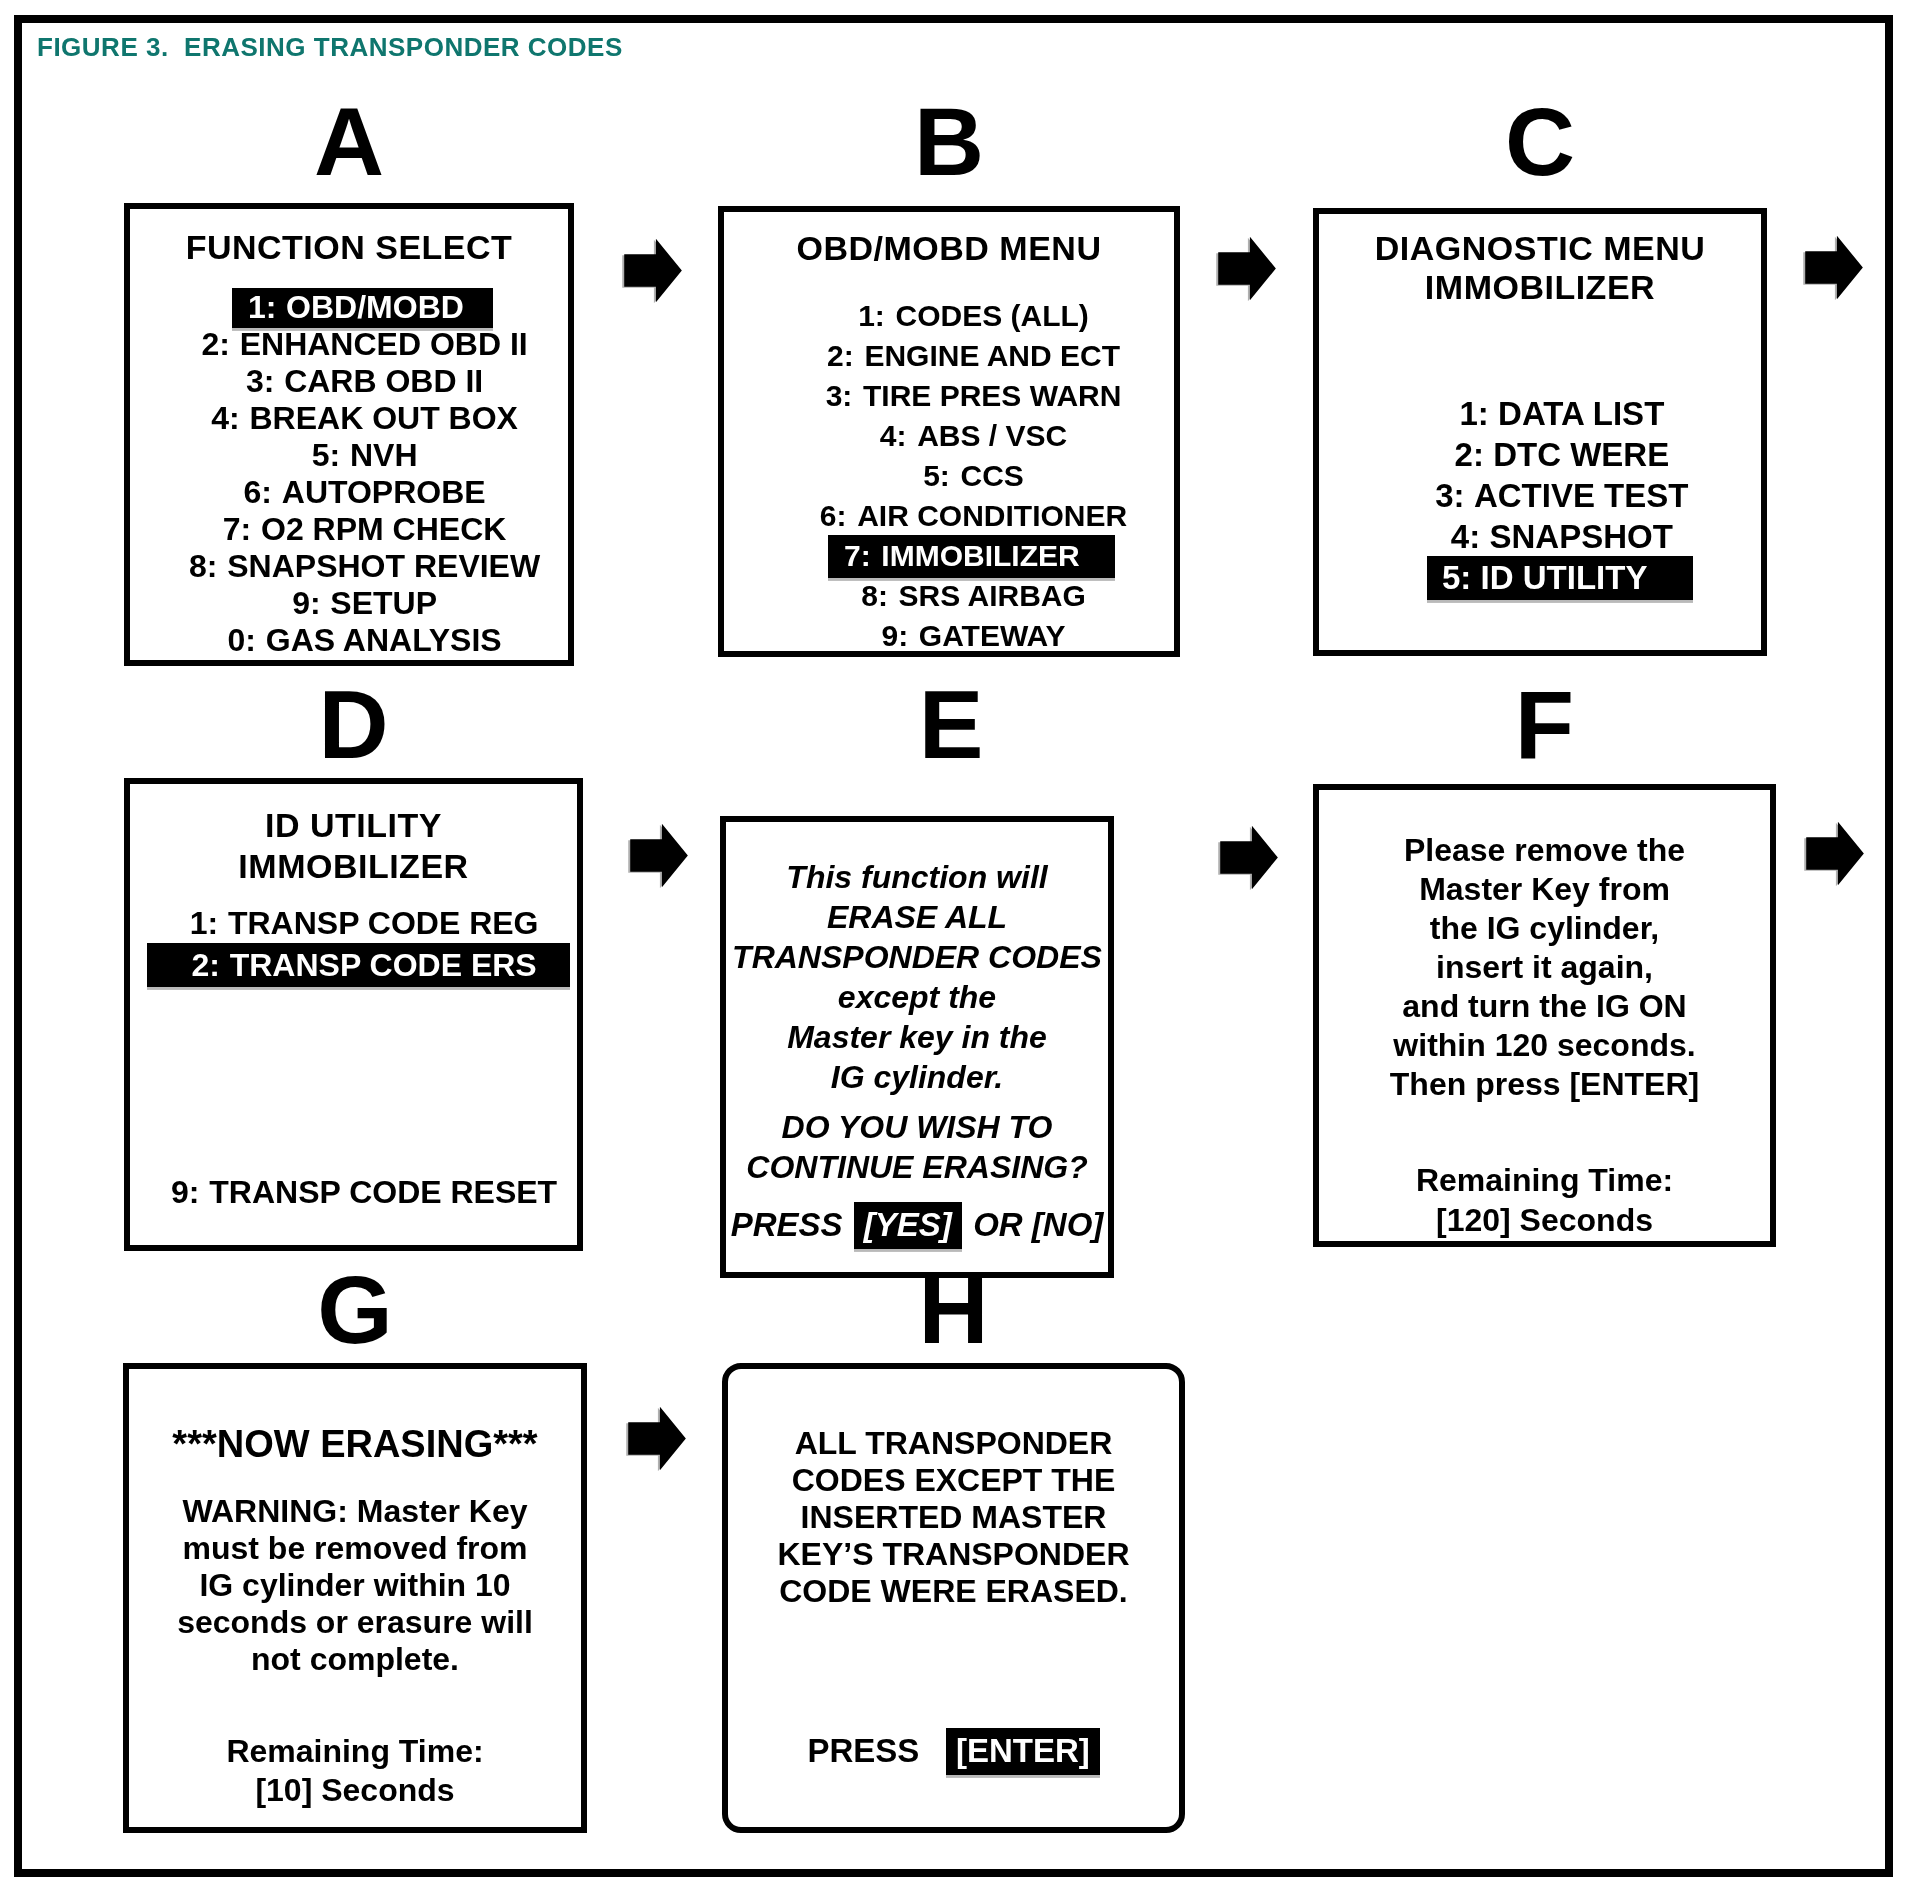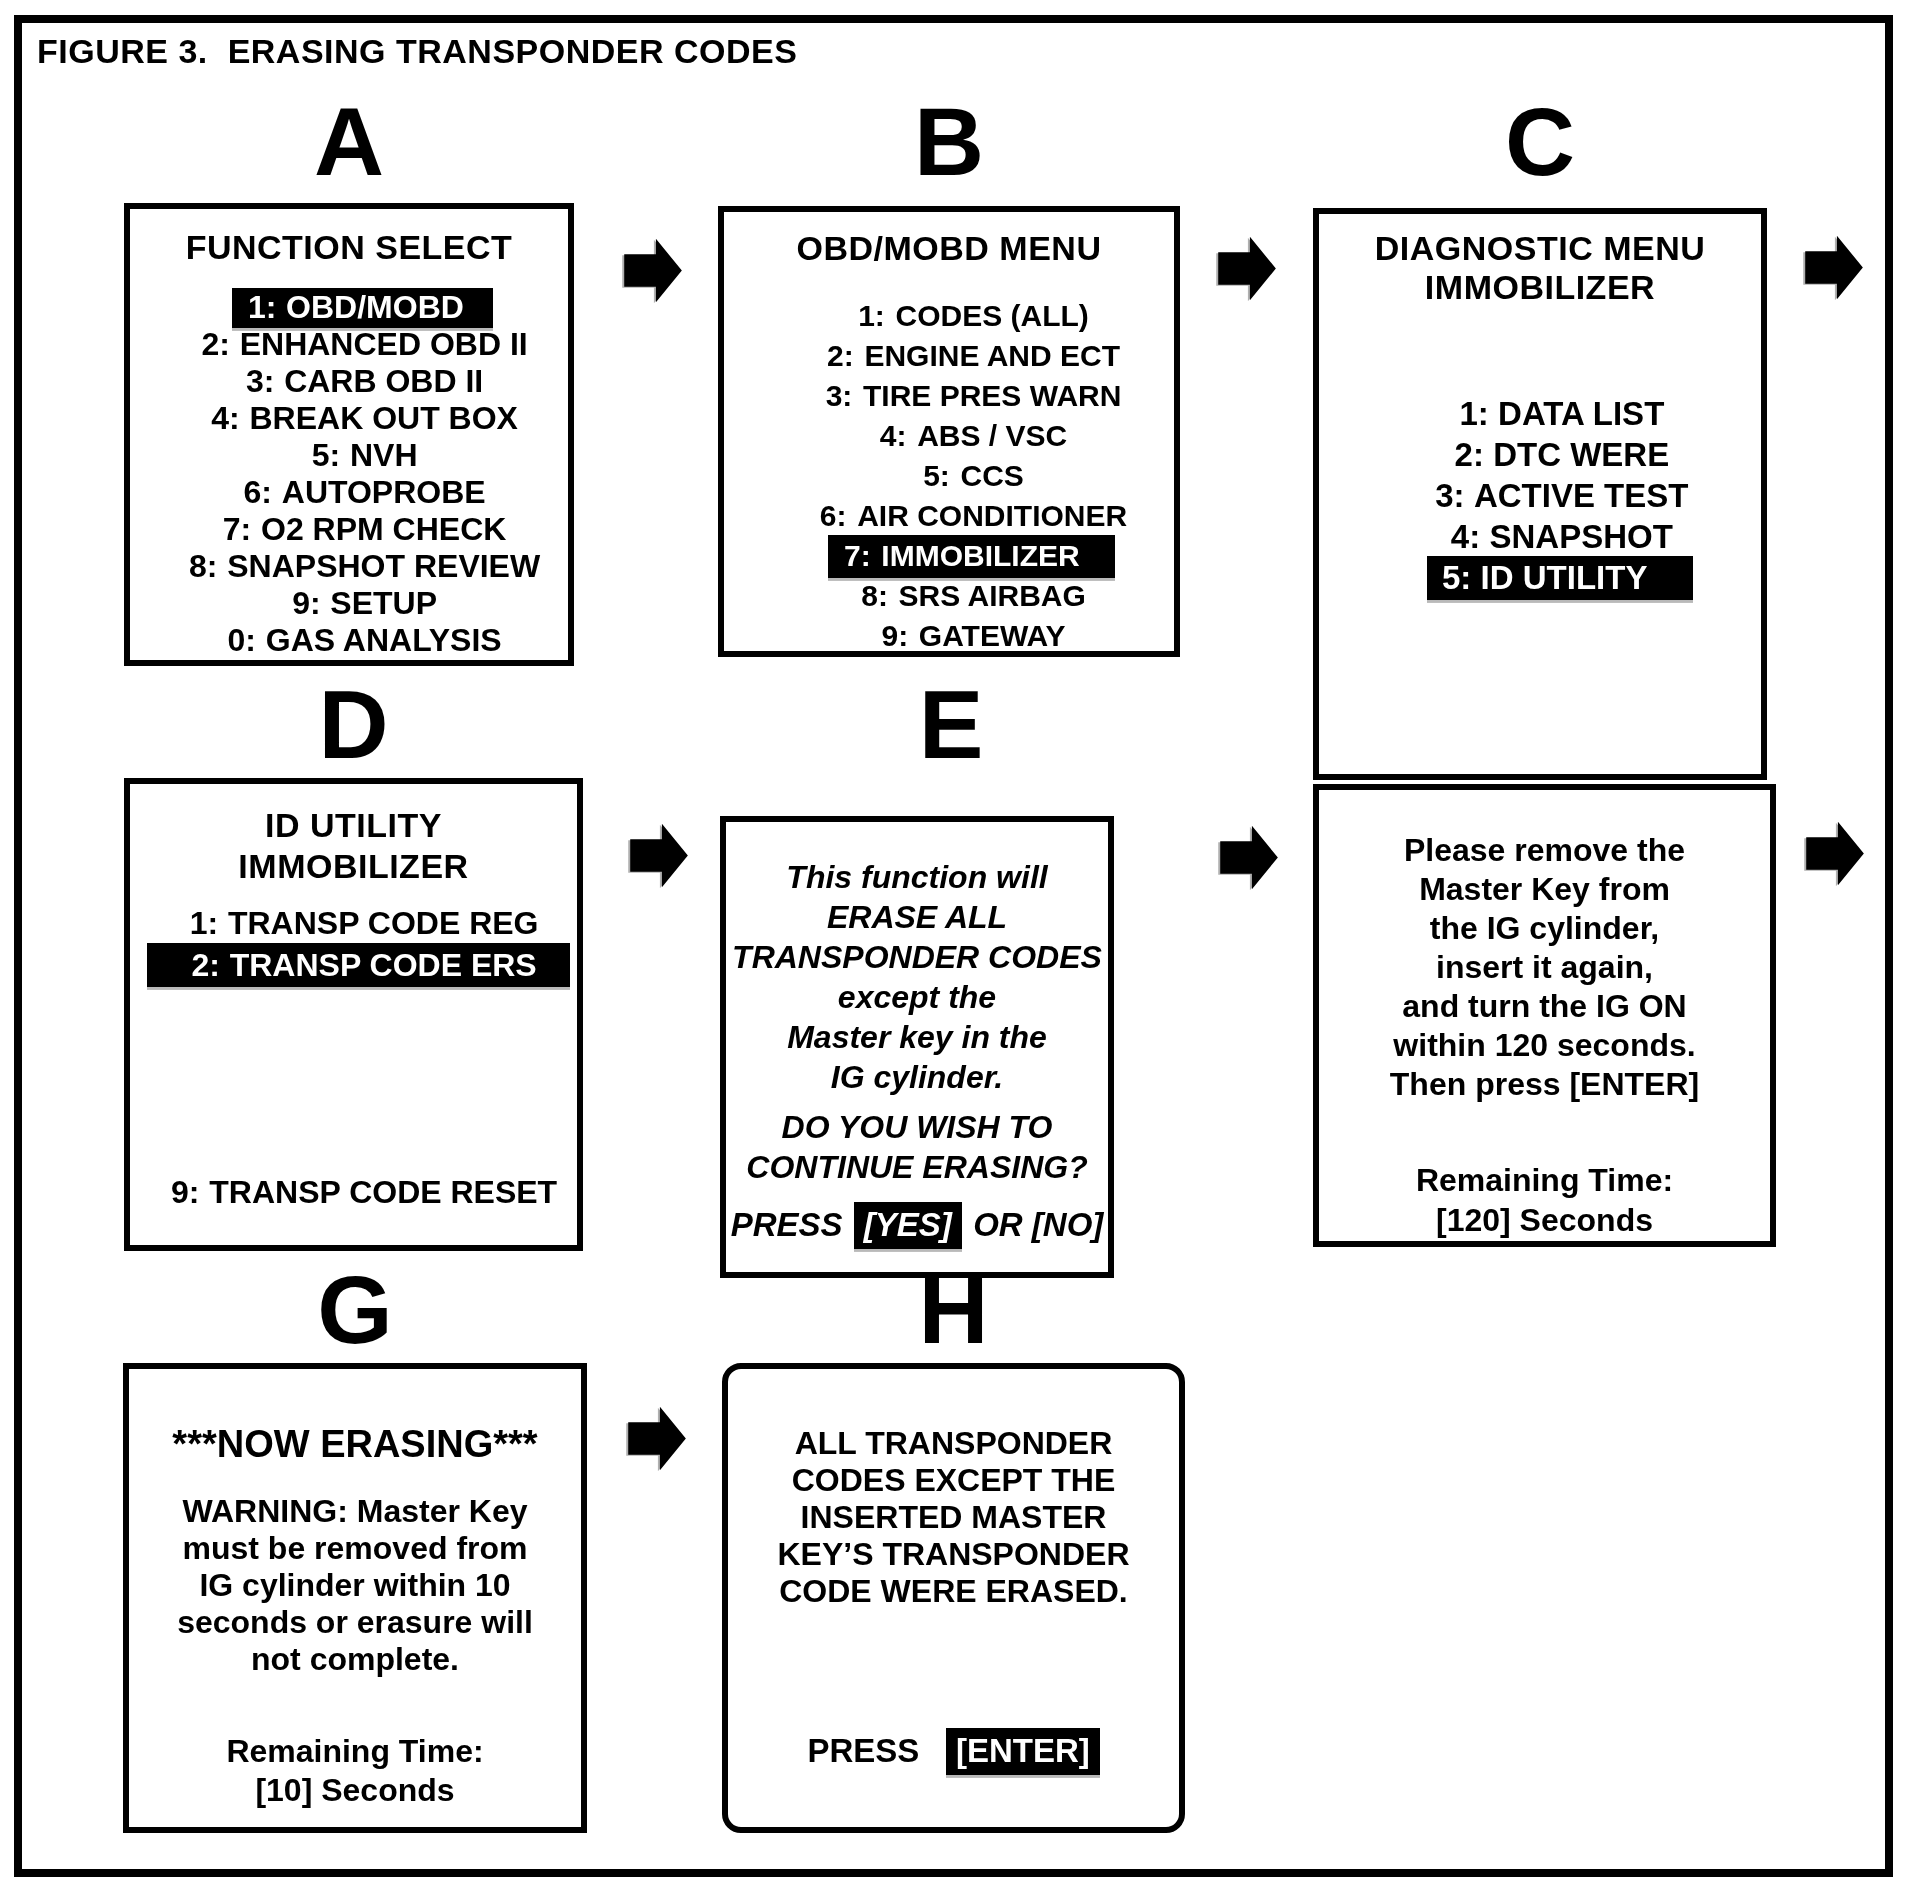--- a/index.html
+++ b/index.html
@@ -6,22 +6,22 @@
   body{
     width:1931px;height:1904px;position:relative;background:#ffffff;
     font-family:"Liberation Sans","DejaVu Sans",sans-serif;
     font-weight:bold;color:#000;overflow:hidden;
   }
   .figure-border{
     position:absolute;left:13.5px;top:15.4px;width:1879px;height:1862px;
     border:8.7px solid #000;background:#fff;box-sizing:border-box;
   }
   .fig-title{
-    position:absolute;left:37px;top:32px;font-size:34px;letter-spacing:0.5px;
-    color:#000000;white-space:pre;
+    position:absolute;left:37px;top:32px;font-size:26px;letter-spacing:0.5px;
+    color:#0f766e;white-space:pre;
   }
   .plabel{
     position:absolute;font-size:97px;line-height:97px;text-align:center;
   }
   .panel{
     position:absolute;border:6.8px solid #000;background:#fff;box-sizing:border-box;
     text-align:center;
   }
   .ptitle{font-size:34px;line-height:39px;letter-spacing:0.5px;}
   .items{text-align:center;padding-left:29px;}
@@ -42,21 +42,21 @@
   .panel-g .tline,.panel-h .tline{line-height:37px;}
   .press{font-size:33px;line-height:42px;white-space:nowrap;}
   .kbd{display:inline-block;background:#000;color:#fff;padding:1.9px 9.7px 2.9px 9.7px;
        box-shadow:0 2.9px 0 #b9b9b9;}
   .arrow{position:absolute;width:60px;height:73px;
          filter:drop-shadow(-1.9px 1.9px 0 #b0b0b0);}
   .arrow polygon{fill:#000;}
   
   .panel-a{left:124px;top:203px;width:450px;height:463px;}
   .panel-b{left:718px;top:206px;width:462px;height:451px;}
-  .panel-c{left:1313px;top:208px;width:454px;height:572px;}
+  .panel-c{left:1313px;top:208px;width:454px;height:448px;}
   .panel-d{left:124px;top:778px;width:459px;height:473px;}
   .panel-e{left:720px;top:816px;width:394px;height:462px;font-style:italic;}
   .panel-f{left:1313px;top:784px;width:463px;height:463px;}
   .panel-g{left:123px;top:1363px;width:464px;height:470px;}
   .panel-h{left:722px;top:1363px;width:463px;height:470px;border-radius:19px;}
   
   .panel-a .ptitle{margin-top:19.3px;}
   .panel-a .items{margin-top:21px;padding-left:33px;}
   .panel-b .ptitle{margin-top:17.4px;}
   .panel-b .items{margin-top:27px;padding-left:50px;}

